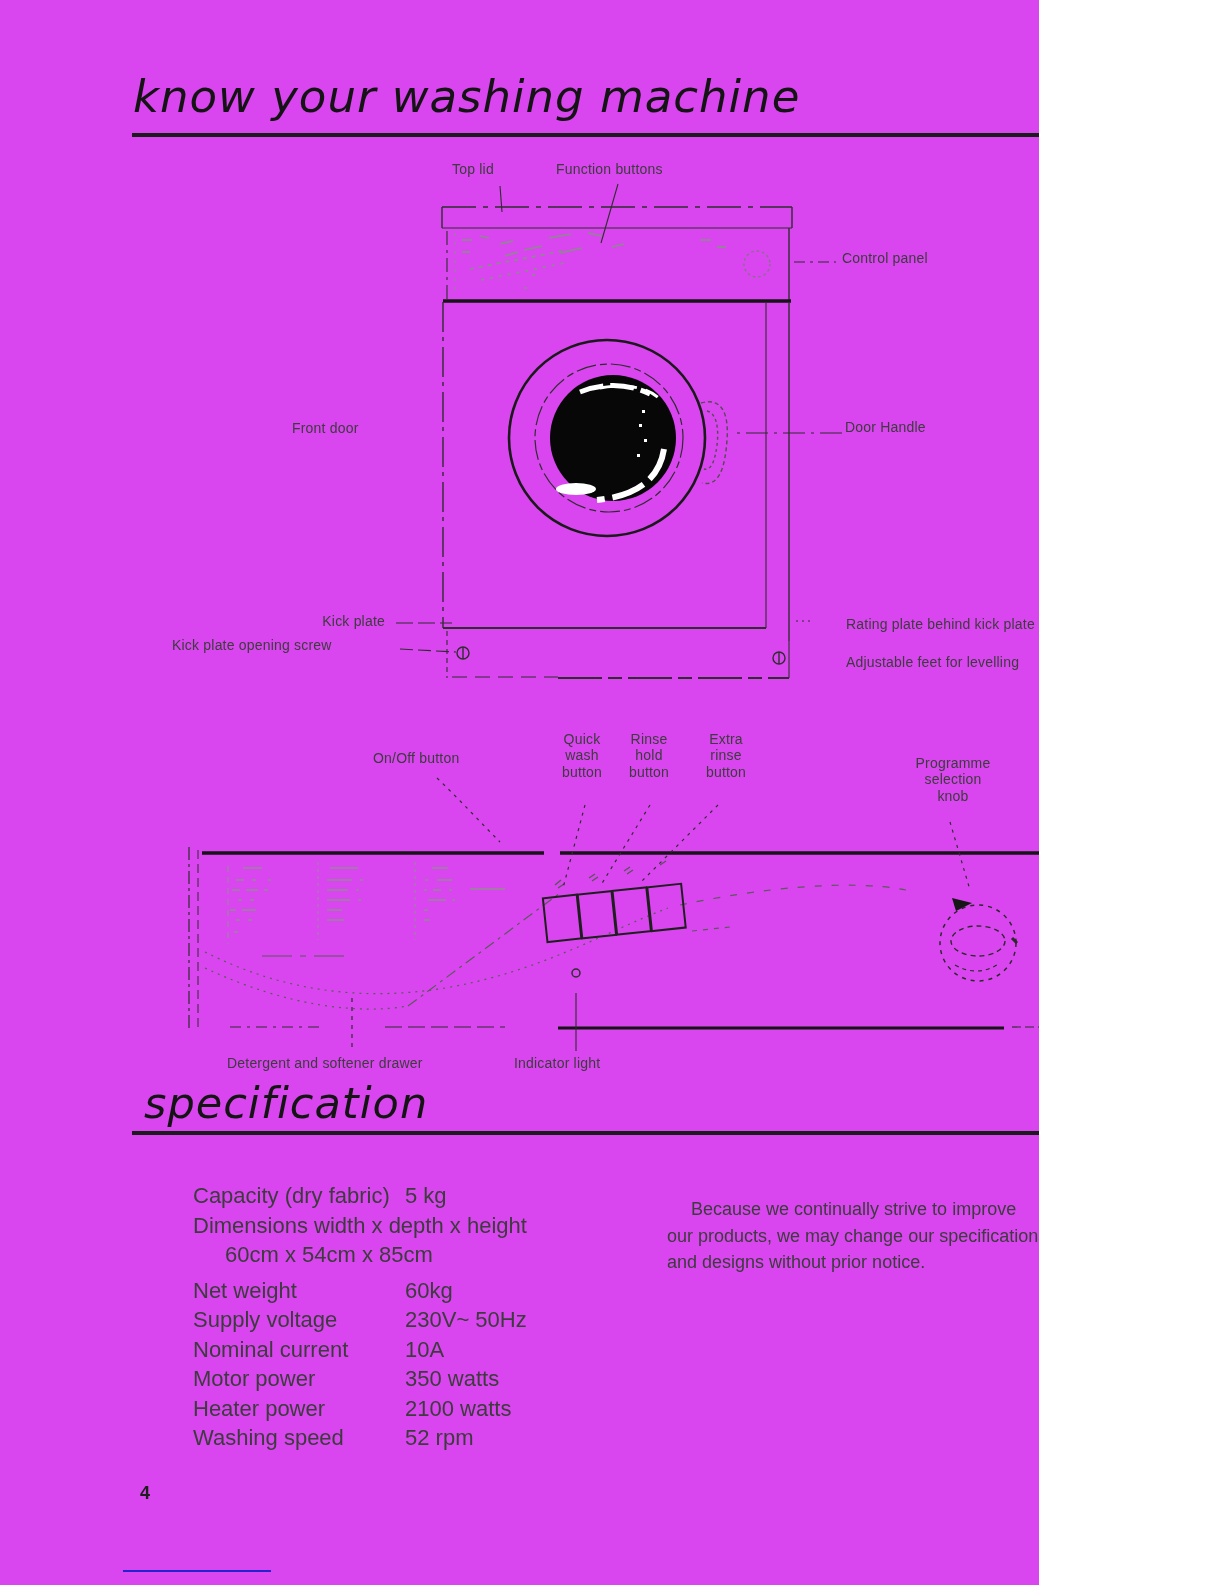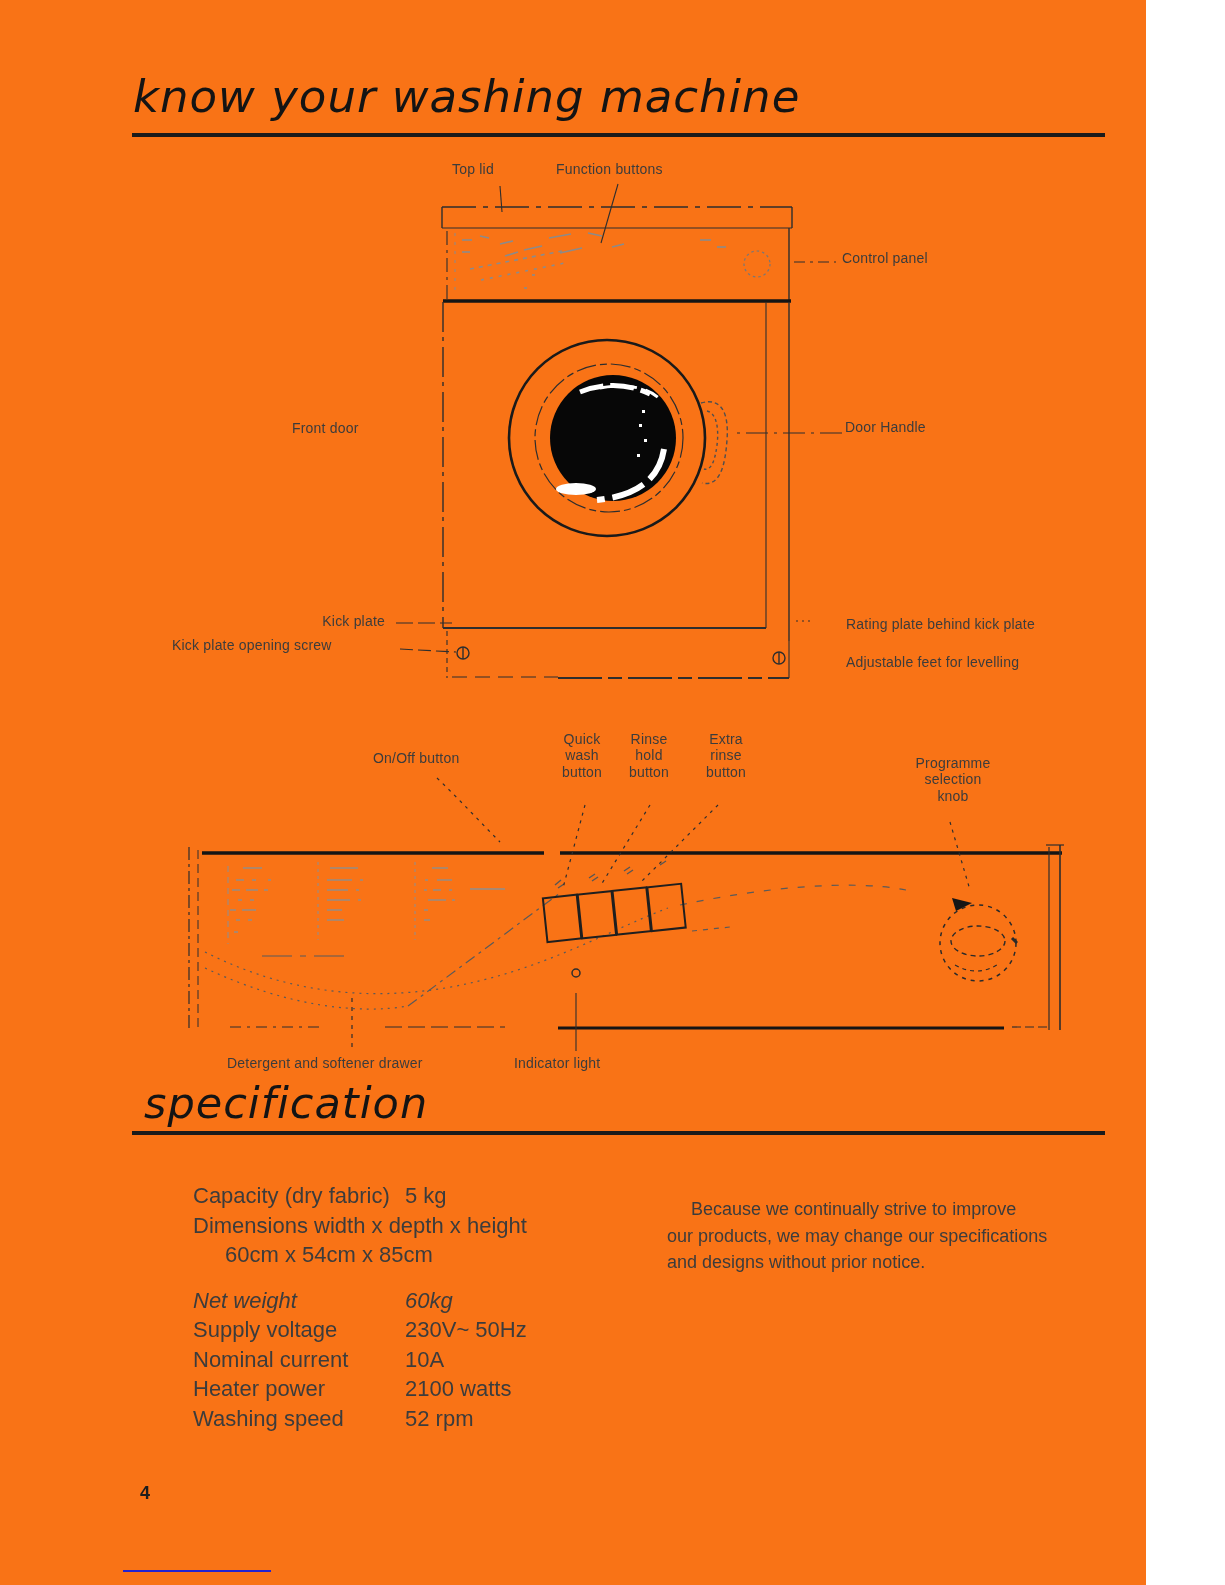--- a/index.html
+++ b/index.html
@@ -1,17 +1,17 @@
 <!DOCTYPE html>
 <html><head>
 <meta charset="utf-8">
 <style>
   html,body { margin:0; padding:0; background:#ffffff; }
   .page {
-    position:relative; width:1146px; height:1585px; background:#f97316;
+    position:relative; width:1039px; height:1585px; background:#d946ef;
     font-family:"Liberation Sans", sans-serif; color:#3a3a3a; overflow:hidden;
   }
   .h1 {
     position:absolute; font-family:"DejaVu Sans", sans-serif; font-style:italic;
     font-weight:normal; color:#141414; letter-spacing:1px; white-space:nowrap;
   }
   #title { left:133px; top:70px; font-size:45px; }
   #spec-title { left:144px; top:1078px; font-size:43px; }
   .rule { position:absolute; background:#1b1b1b; height:4px; }
   #rule-1 { left:132px; top:133px; width:973px; }
@@ -20,21 +20,21 @@
     position:absolute; font-size:14px; line-height:1.17; color:#3c3c3c;
     white-space:pre-line; letter-spacing:0.2px;
   }
   .center { text-align:center; }
   .right  { text-align:right; }
   svg.art { position:absolute; left:0; top:0; }
   .spec-table { position:absolute; left:193px; top:1183px; font-size:22px; color:#3c3c3c; }
   .spec-row { height:29.5px; display:flex; white-space:nowrap; }
   .spec-row .sl { width:212px; flex:0 0 auto; }
   .spec-row.indent .sl { padding-left:32px; }
-  .spec-row.gap { margin-top:16px;font-style:italic; }
+  .spec-row.gap { margin-top:6px; }
   .note {
     position:absolute; left:667px; top:1196px; width:478px; font-size:18px;
     line-height:1.48; text-indent:24px; white-space:pre-line; color:#3c3c3c;
   }
   .pagenum { position:absolute; left:140px; top:1483px; font-size:18px; font-weight:bold; color:#1d1d1d; }
   .blue-line { position:absolute; left:123px; top:1570px; width:148px; height:2px; background:#2323cf; }
 </style>
 </head>
 <body>
 
@@ -285,20 +285,24 @@
       </div>
       <div class="spec-row">
         <span class="sl">Supply voltage</span>
         <span class="sv">230V~ 50Hz</span>
       </div>
       <div class="spec-row">
         <span class="sl">Nominal current</span>
         <span class="sv">10A</span>
       </div>
       <div class="spec-row">
+        <span class="sl">Motor power</span>
+        <span class="sv">350 watts</span>
+      </div>
+      <div class="spec-row">
         <span class="sl">Heater power</span>
         <span class="sv">2100 watts</span>
       </div>
       <div class="spec-row">
         <span class="sl">Washing speed</span>
         <span class="sv">52 rpm</span>
       </div>
     </div>
   <div class="note">Because we continually strive to improve
 our products, we may change our specifications

